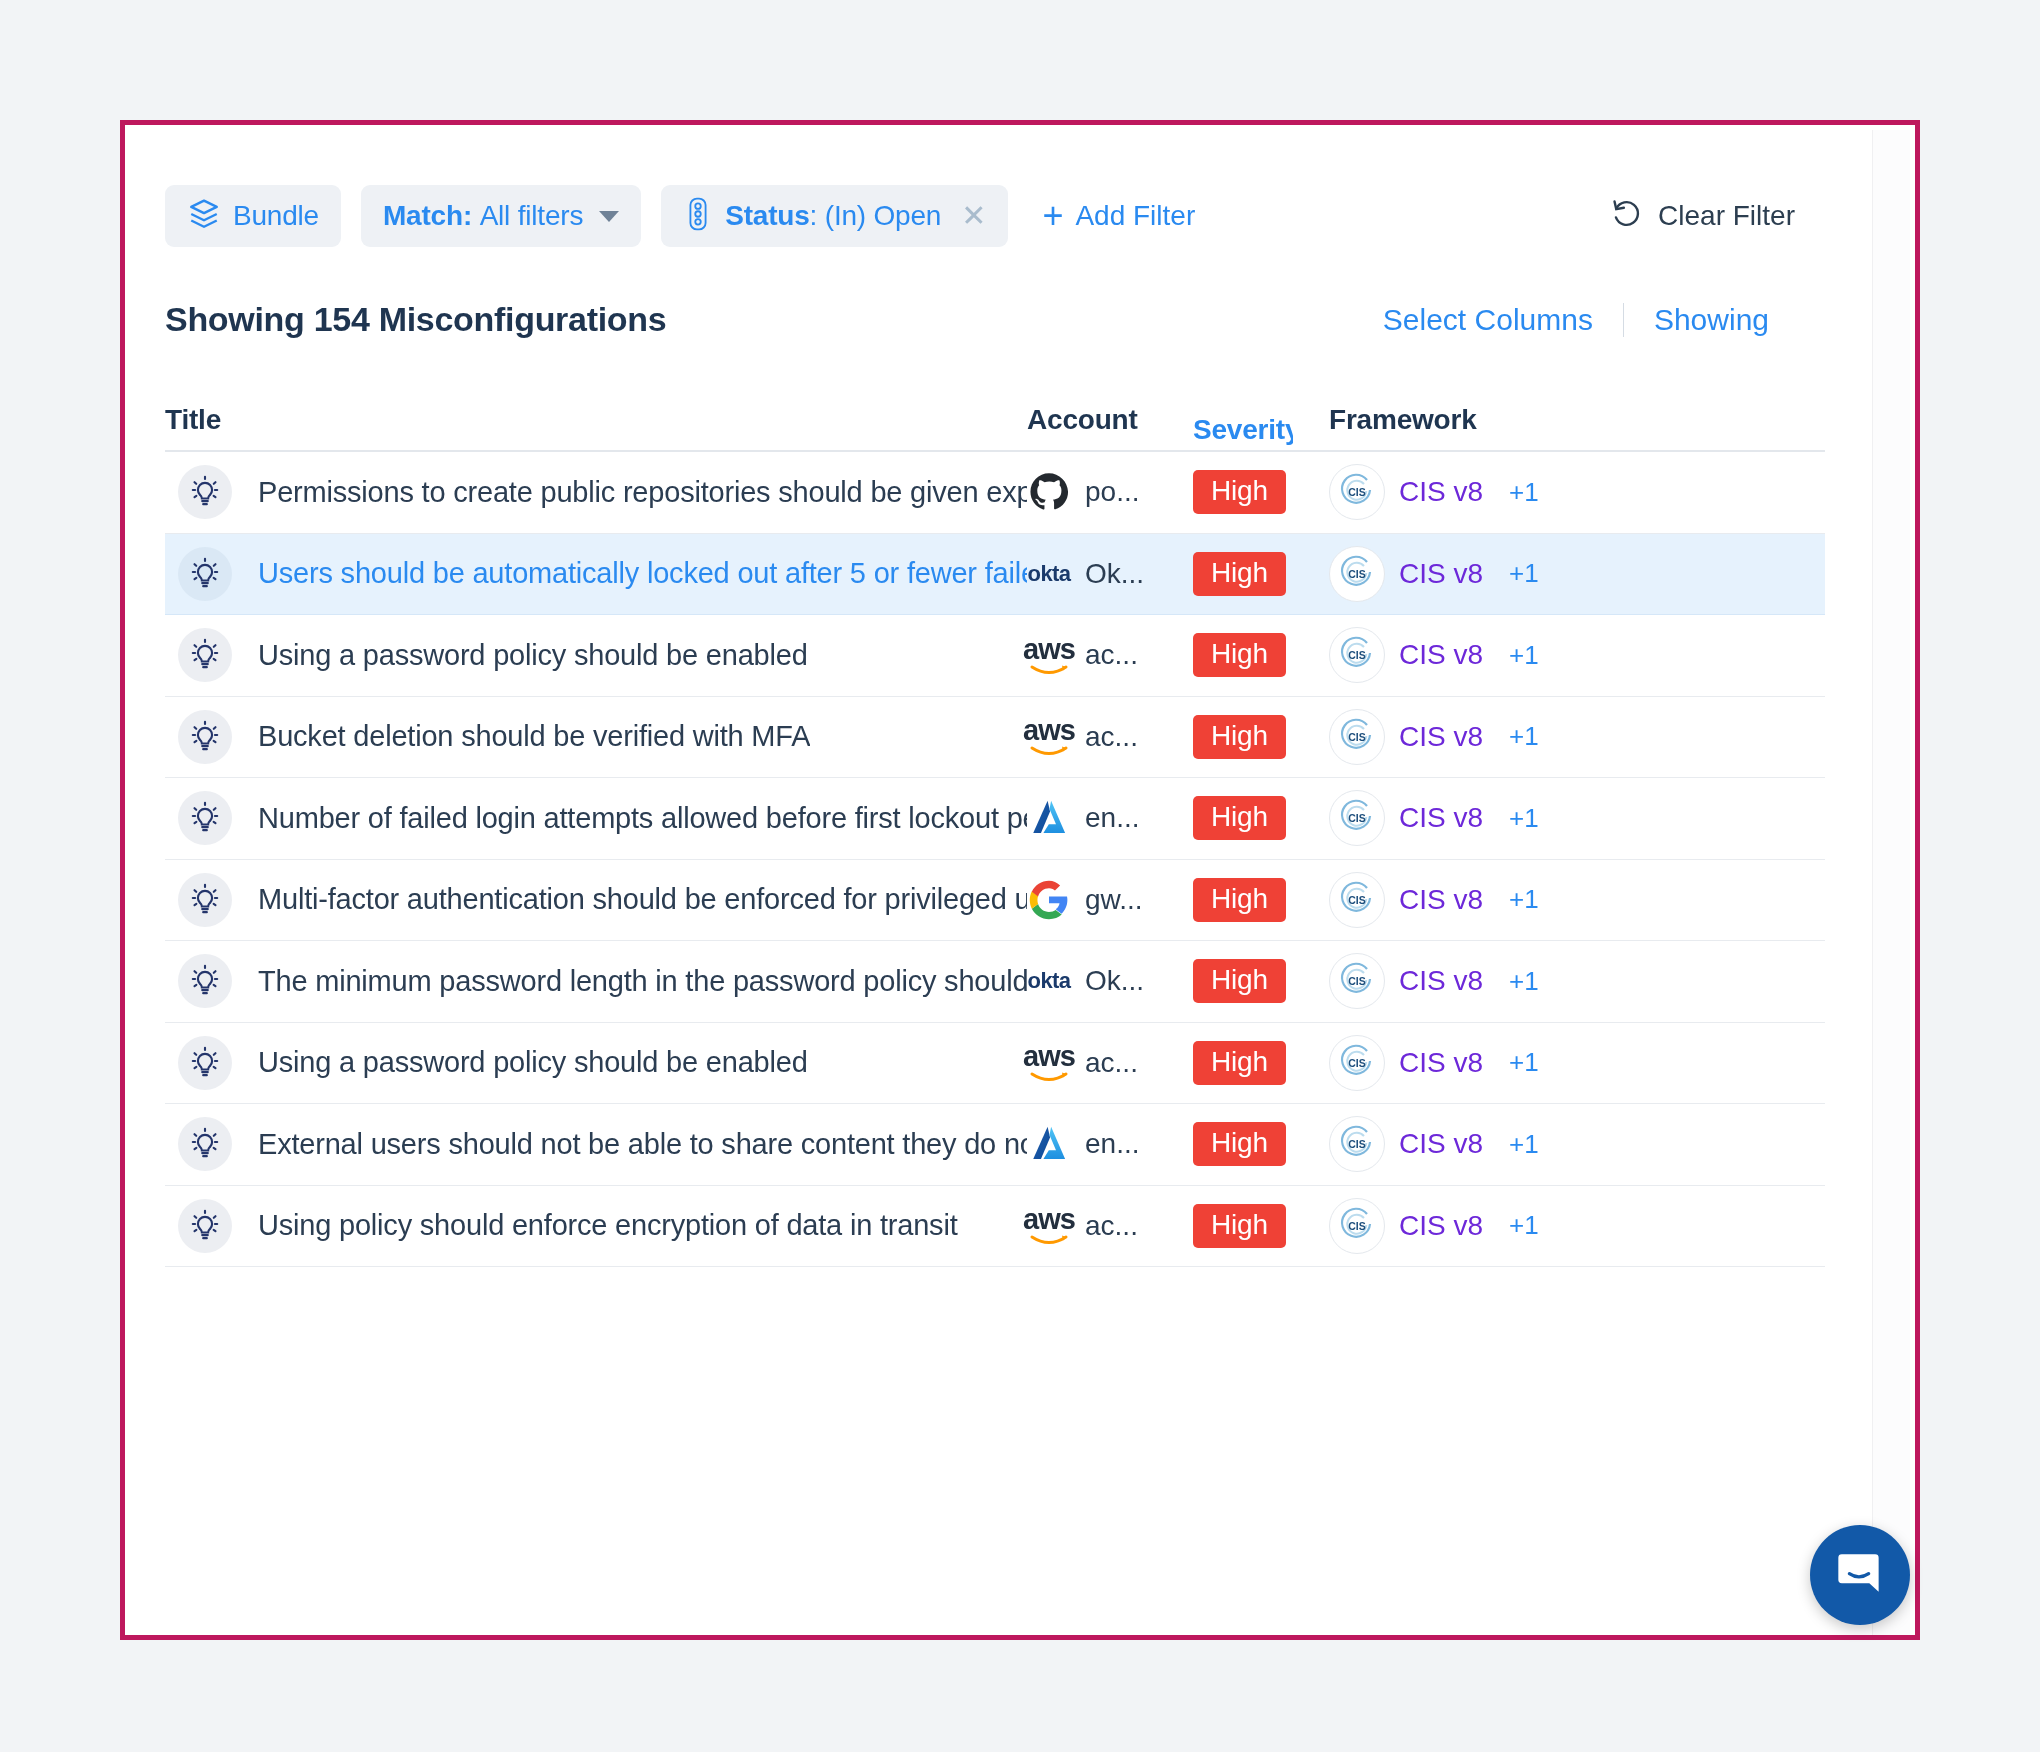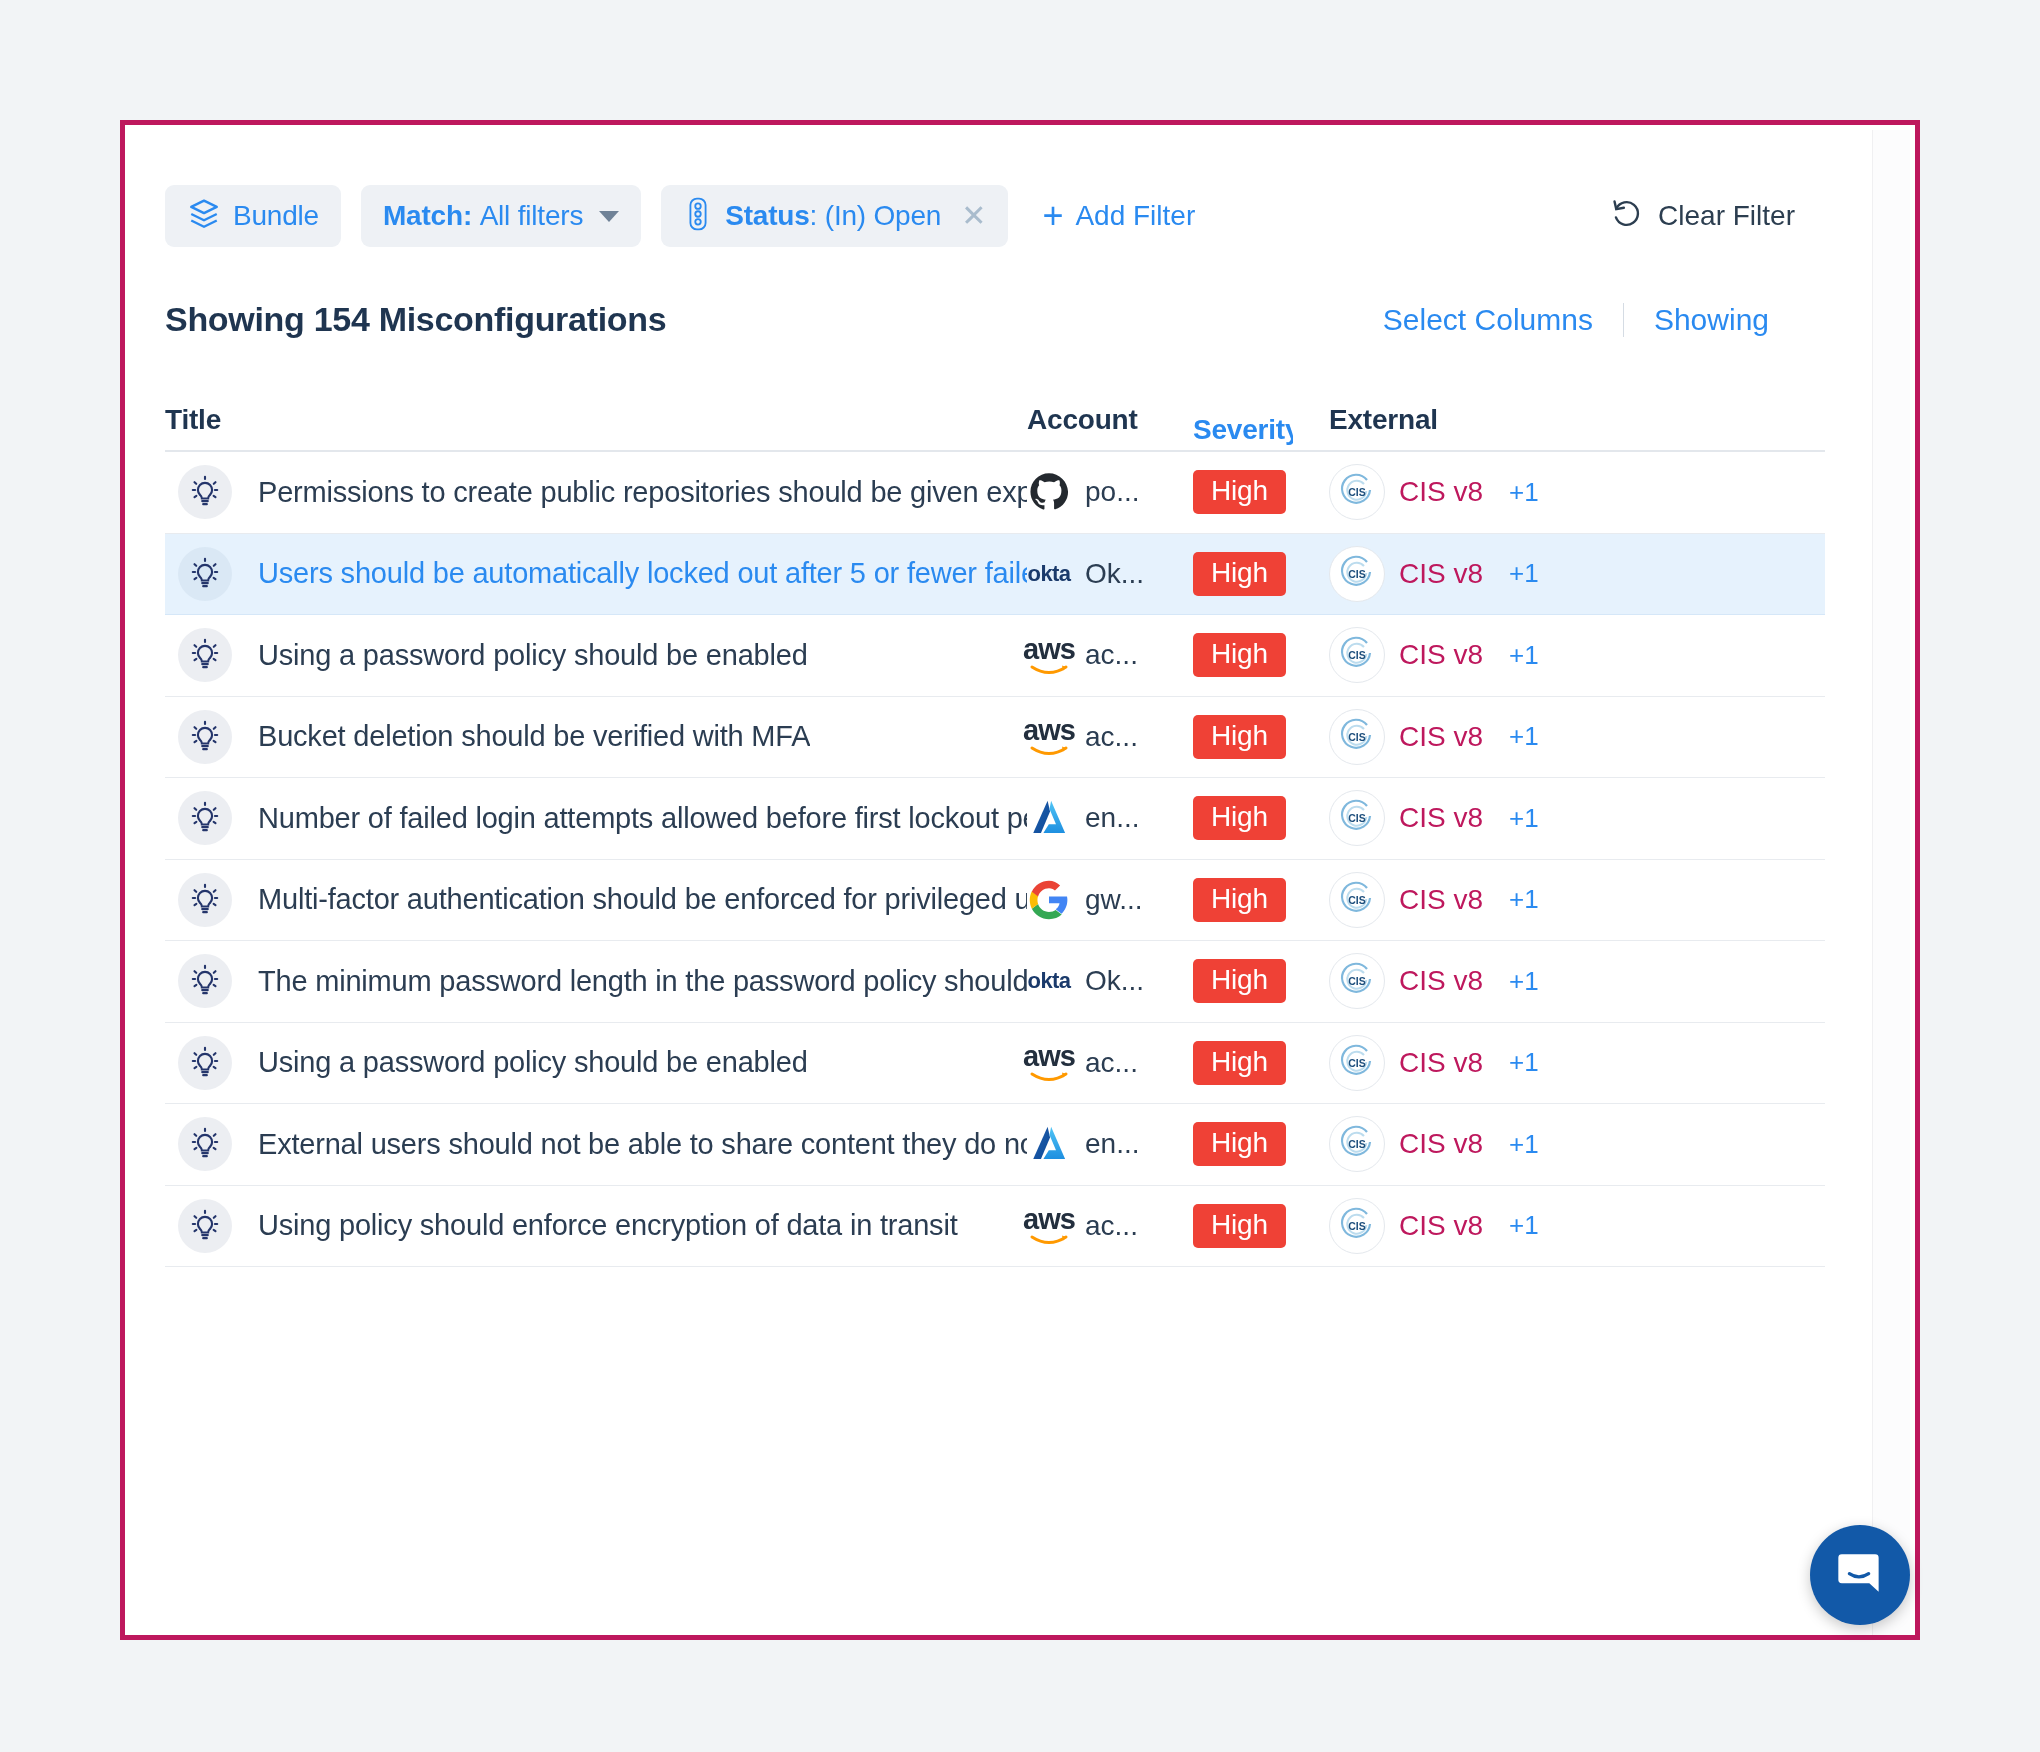--- a/index.html
+++ b/index.html
@@ -254,21 +254,21 @@
   .cis-circle {
     width: 54px; height: 54px;
     border-radius: 50%;
     background: #ffffff;
     border: 1px solid #e4e8ed;
     display:flex; align-items:center; justify-content:center;
     flex: 0 0 auto;
   }
   .fw-text {
     font-size: 28px;
-    color: #be185d;
+    color: #6d28d9;
     white-space: nowrap;
   }
   .fw-plus {
     font-size: 26px;
     color: #2a8af0;
     margin-left: 12px;
     cursor: pointer;
   }
 
   
@@ -381,21 +381,21 @@
         </div>
         <div class="col-account">
           <span class="th">Account</span>
         </div>
         <div class="col-sev">
           <span class="th-sev-wrap">
             <span class="th sorted">Severity</span>
           </span>
         </div>
         <div class="col-fw">
-          <span class="th">External</span>
+          <span class="th">Framework</span>
         </div>
       </div>
 
       <div id="rows-container">
           <div class="row">
             <div class="col-title">
               <span class="bulb-wrap">
                 <svg width="34" height="34" viewBox="0 0 24 24" fill="none" stroke="#24356b" stroke-width="1.5" stroke-linecap="round">
                   <path d="M8.6 14.2 a5 5 0 1 1 6.8 0 c-.9 .9 -1.2 1.6 -1.2 2.4 h-4.4 c0 -.8 -.3 -1.5 -1.2 -2.4 z"></path>
                   <path d="M10 18.4 h4"></path>

